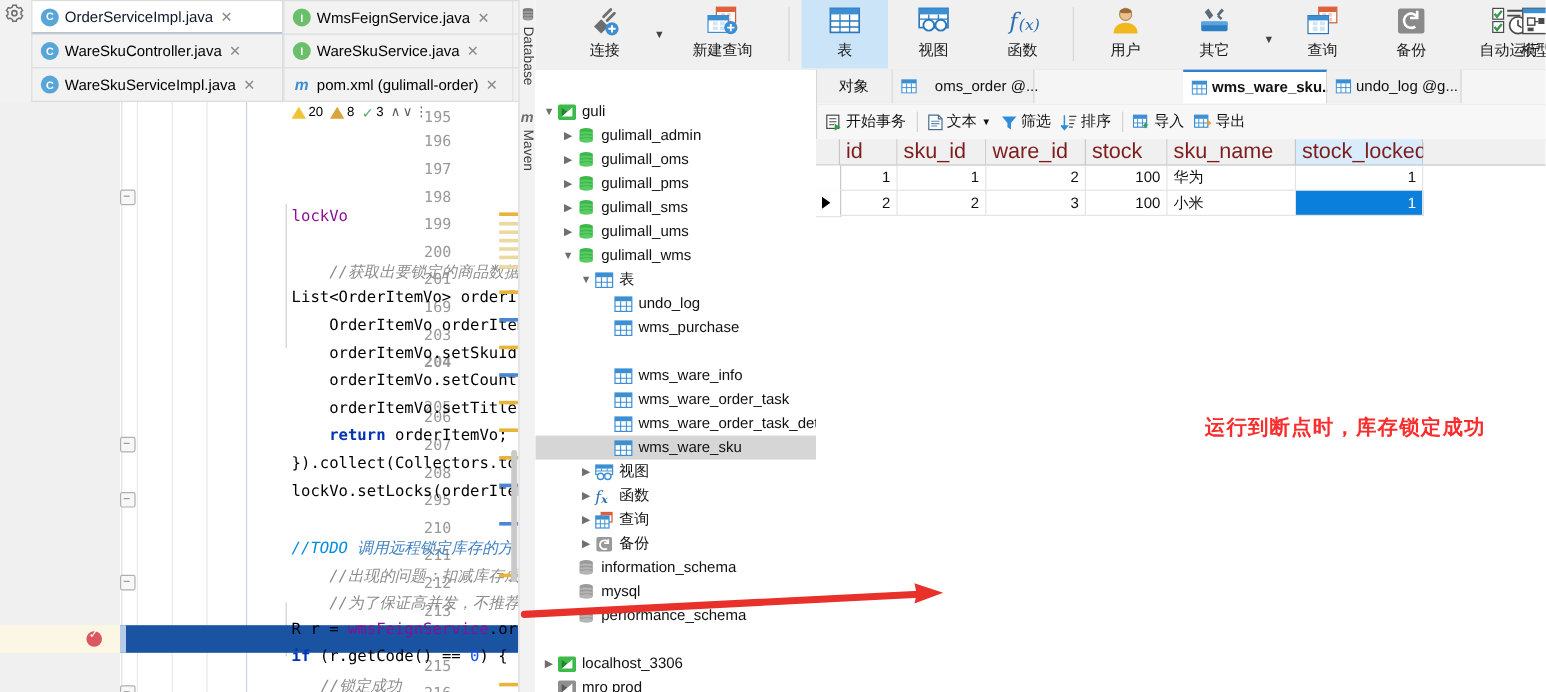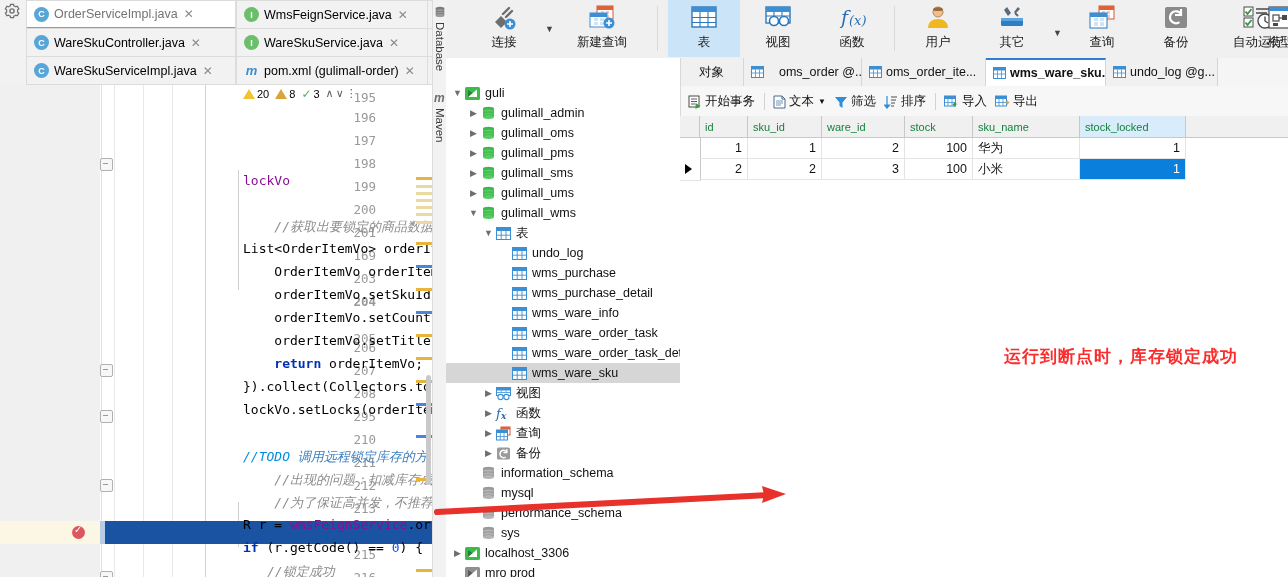--- a/index.html
+++ b/index.html
@@ -96,21 +96,21 @@
            border-right:1px solid #d8d8d8;overflow:hidden;}
   .tnode{position:absolute;left:0;width:234px;height:20px;display:flex;align-items:center;white-space:nowrap;}
   .tnode.selected{background:#d6d6d6;}
   .tchev{width:13px;text-align:center;color:#6e6e6e;font-size:9px;flex:0 0 auto;}
   .ticon{width:17px;height:15px;margin-right:4px;flex:0 0 auto;position:relative;}
   .tlabel{font-size:12.5px;color:#111;}
 
   
   #nv-grid{position:absolute;left:234px;top:116px;width:608px;height:461px;background:#ffffff;}
   .gh{position:absolute;top:0;height:22px;box-sizing:border-box;background:#f0f0f0;border-right:1px solid #c8c8c8;
-      border-bottom:1px solid #c8c8c8;display:flex;align-items:center;padding-left:5px;font-size:11px;color:#15803d;}
+      border-bottom:1px solid #c8c8c8;display:flex;align-items:center;padding-left:5px;font-size:18px;color:#7f1d1d;}
   .gh.sel{background:#d9ecfb;}
   .gc{position:absolute;height:21px;box-sizing:border-box;border-right:1px solid #e4e4e4;border-bottom:1px solid #e4e4e4;
       display:flex;align-items:center;font-size:12.5px;color:#111;padding:0 5px;}
   .gc.r{justify-content:flex-end;}
   .gc.hl{background:#0a7fdc;color:#ffffff;}
   .rowmark{position:absolute;left:0;width:20px;height:21px;border-right:1px solid #c8c8c8;border-bottom:1px solid #e4e4e4;background:#ffffff;}
   .rowarrow{position:absolute;left:5px;top:5px;width:0;height:0;border-top:5px solid transparent;
             border-bottom:5px solid transparent;border-left:7px solid #000;}
 
   
@@ -137,21 +137,21 @@
       <svg width="16" height="16" viewBox="0 0 16 16">
           <rect x="3" y="7.5" width="10" height="2" fill="#6e6e6e"></rect>
         </svg>
     </div>
   </div>
 
   <div id="tabrow-wrap">
 
     <div class="tabcell sel" style="left:0;top:0;width:210px;">
       <span class="tabicon cls">C</span>
-      <span class="tablabel" style="color:#737373;text-align:center;">OrderServiceImpl.java</span>
+      <span class="tablabel" style="color:#0f172a;text-align:center;">OrderServiceImpl.java</span>
       <span class="tabclose">✕</span>
     </div>
     <div class="tabcell" style="left:210px;top:0;width:192px;">
       <span class="tabicon iface">I</span>
       <span class="tablabel">WmsFeignService.java</span>
       <span class="tabclose">✕</span>
     </div>
     <div class="tabcell" style="left:402px;top:0;width:18px;border-left:none;"></div>
 
     <div class="tabcell" style="left:0;top:28px;width:210px;">
@@ -438,30 +438,20 @@
     <div class="otab" style="left:64px;width:118px;gap:11px;">
       <span class="gridicon">
           <svg width="13" height="12" viewBox="0 0 13 12">
             <rect x="0.5" y="0.5" width="12" height="11" fill="#fff" stroke="#3d8fd4"></rect>
             <rect x="0.5" y="0.5" width="12" height="3" fill="#3d8fd4"></rect>
             <path d="M4.5 3.5v8M8.5 3.5v8M0.5 7h12" stroke="#3d8fd4" stroke-width="0.8"></path>
           </svg>
         </span>
       <span>oms_order @...</span>
     </div>
-    <div class="otab" style="left:182px;width:124px;">
-      <span class="gridicon">
-          <svg width="13" height="12" viewBox="0 0 13 12">
-            <rect x="0.5" y="0.5" width="12" height="11" fill="#fff" stroke="#3d8fd4"></rect>
-            <rect x="0.5" y="0.5" width="12" height="3" fill="#3d8fd4"></rect>
-            <path d="M4.5 3.5v8M8.5 3.5v8M0.5 7h12" stroke="#3d8fd4" stroke-width="0.8"></path>
-          </svg>
-        </span>
-      <span>oms_order_ite...</span>
-    </div>
     <div class="otab sel" style="left:306px;width:120px;">
       <span class="gridicon">
           <svg width="13" height="12" viewBox="0 0 13 12">
             <rect x="0.5" y="0.5" width="12" height="11" fill="#fff" stroke="#3d8fd4"></rect>
             <rect x="0.5" y="0.5" width="12" height="3" fill="#3d8fd4"></rect>
             <path d="M4.5 3.5v8M8.5 3.5v8M0.5 7h12" stroke="#3d8fd4" stroke-width="0.8"></path>
           </svg>
         </span>
       <span>wms_ware_sku...</span>
     </div>
@@ -682,31 +672,20 @@
       <span class="ticon">
           <svg width="17" height="15" viewBox="0 0 17 15">
             <rect x="1.5" y="1.5" width="14" height="12" fill="#fff" stroke="#3d8fd4"></rect>
             <rect x="1.5" y="1.5" width="14" height="3.5" fill="#3d8fd4"></rect>
             <path d="M6.2 5v8.5M11 5v8.5M1.5 9.2h14" stroke="#3d8fd4" stroke-width="0.9"></path>
           </svg>
         </span>
       <span class="tlabel">wms_purchase</span>
     </div>
 
-    <div class="tnode" style="top:225px;">
-      <span class="tchev" style="margin-left:52px;"></span>
-      <span class="ticon">
-          <svg width="17" height="15" viewBox="0 0 17 15">
-            <rect x="1.5" y="1.5" width="14" height="12" fill="#fff" stroke="#3d8fd4"></rect>
-            <rect x="1.5" y="1.5" width="14" height="3.5" fill="#3d8fd4"></rect>
-            <path d="M6.2 5v8.5M11 5v8.5M1.5 9.2h14" stroke="#3d8fd4" stroke-width="0.9"></path>
-          </svg>
-        </span>
-      <span class="tlabel">wms_purchase_detail</span>
-    </div>
 
     <div class="tnode" style="top:245px;">
       <span class="tchev" style="margin-left:52px;"></span>
       <span class="ticon">
           <svg width="17" height="15" viewBox="0 0 17 15">
             <rect x="1.5" y="1.5" width="14" height="12" fill="#fff" stroke="#3d8fd4"></rect>
             <rect x="1.5" y="1.5" width="14" height="3.5" fill="#3d8fd4"></rect>
             <path d="M6.2 5v8.5M11 5v8.5M1.5 9.2h14" stroke="#3d8fd4" stroke-width="0.9"></path>
           </svg>
         </span>
@@ -841,35 +820,20 @@
             <ellipse cx="8.5" cy="5.4" rx="5.5" ry="1.9" fill="#b5b5b5"></ellipse>
             <rect x="3" y="5.5" width="11" height="2.7" fill="#9a9a9a"></rect>
             <ellipse cx="8.5" cy="8.3" rx="5.5" ry="1.9" fill="#b5b5b5"></ellipse>
             <rect x="3" y="8.4" width="11" height="2.6" fill="#9a9a9a"></rect>
             <ellipse cx="8.5" cy="11" rx="5.5" ry="1.9" fill="#b5b5b5"></ellipse>
           </svg>
         </span>
       <span class="tlabel">performance_schema</span>
     </div>
 
-    <div class="tnode" style="top:465px;">
-      <span class="tchev" style="margin-left:21px;"></span>
-      <span class="ticon">
-          <svg width="17" height="15" viewBox="0 0 17 15">
-            <ellipse cx="8.5" cy="2.6" rx="5.5" ry="1.9" fill="#9a9a9a"></ellipse>
-            <rect x="3" y="2.6" width="11" height="2.7" fill="#9a9a9a"></rect>
-            <ellipse cx="8.5" cy="5.4" rx="5.5" ry="1.9" fill="#b5b5b5"></ellipse>
-            <rect x="3" y="5.5" width="11" height="2.7" fill="#9a9a9a"></rect>
-            <ellipse cx="8.5" cy="8.3" rx="5.5" ry="1.9" fill="#b5b5b5"></ellipse>
-            <rect x="3" y="8.4" width="11" height="2.6" fill="#9a9a9a"></rect>
-            <ellipse cx="8.5" cy="11" rx="5.5" ry="1.9" fill="#b5b5b5"></ellipse>
-          </svg>
-        </span>
-      <span class="tlabel">sys</span>
-    </div>
 
     <div class="tnode" style="top:485px;">
       <span class="tchev" style="margin-left:5px;">▶</span>
       <span class="ticon">
           <svg width="17" height="15" viewBox="0 0 17 15">
             <rect x="1" y="1" width="15" height="13" rx="1.5" fill="#3dbb4a"></rect>
             <path d="M4 11 L13 3.5 L13 11z" fill="#fff"></path>
             <path d="M4 11 L8.5 7 L4 4z" fill="#2a7f34"></path>
           </svg>
         </span>

